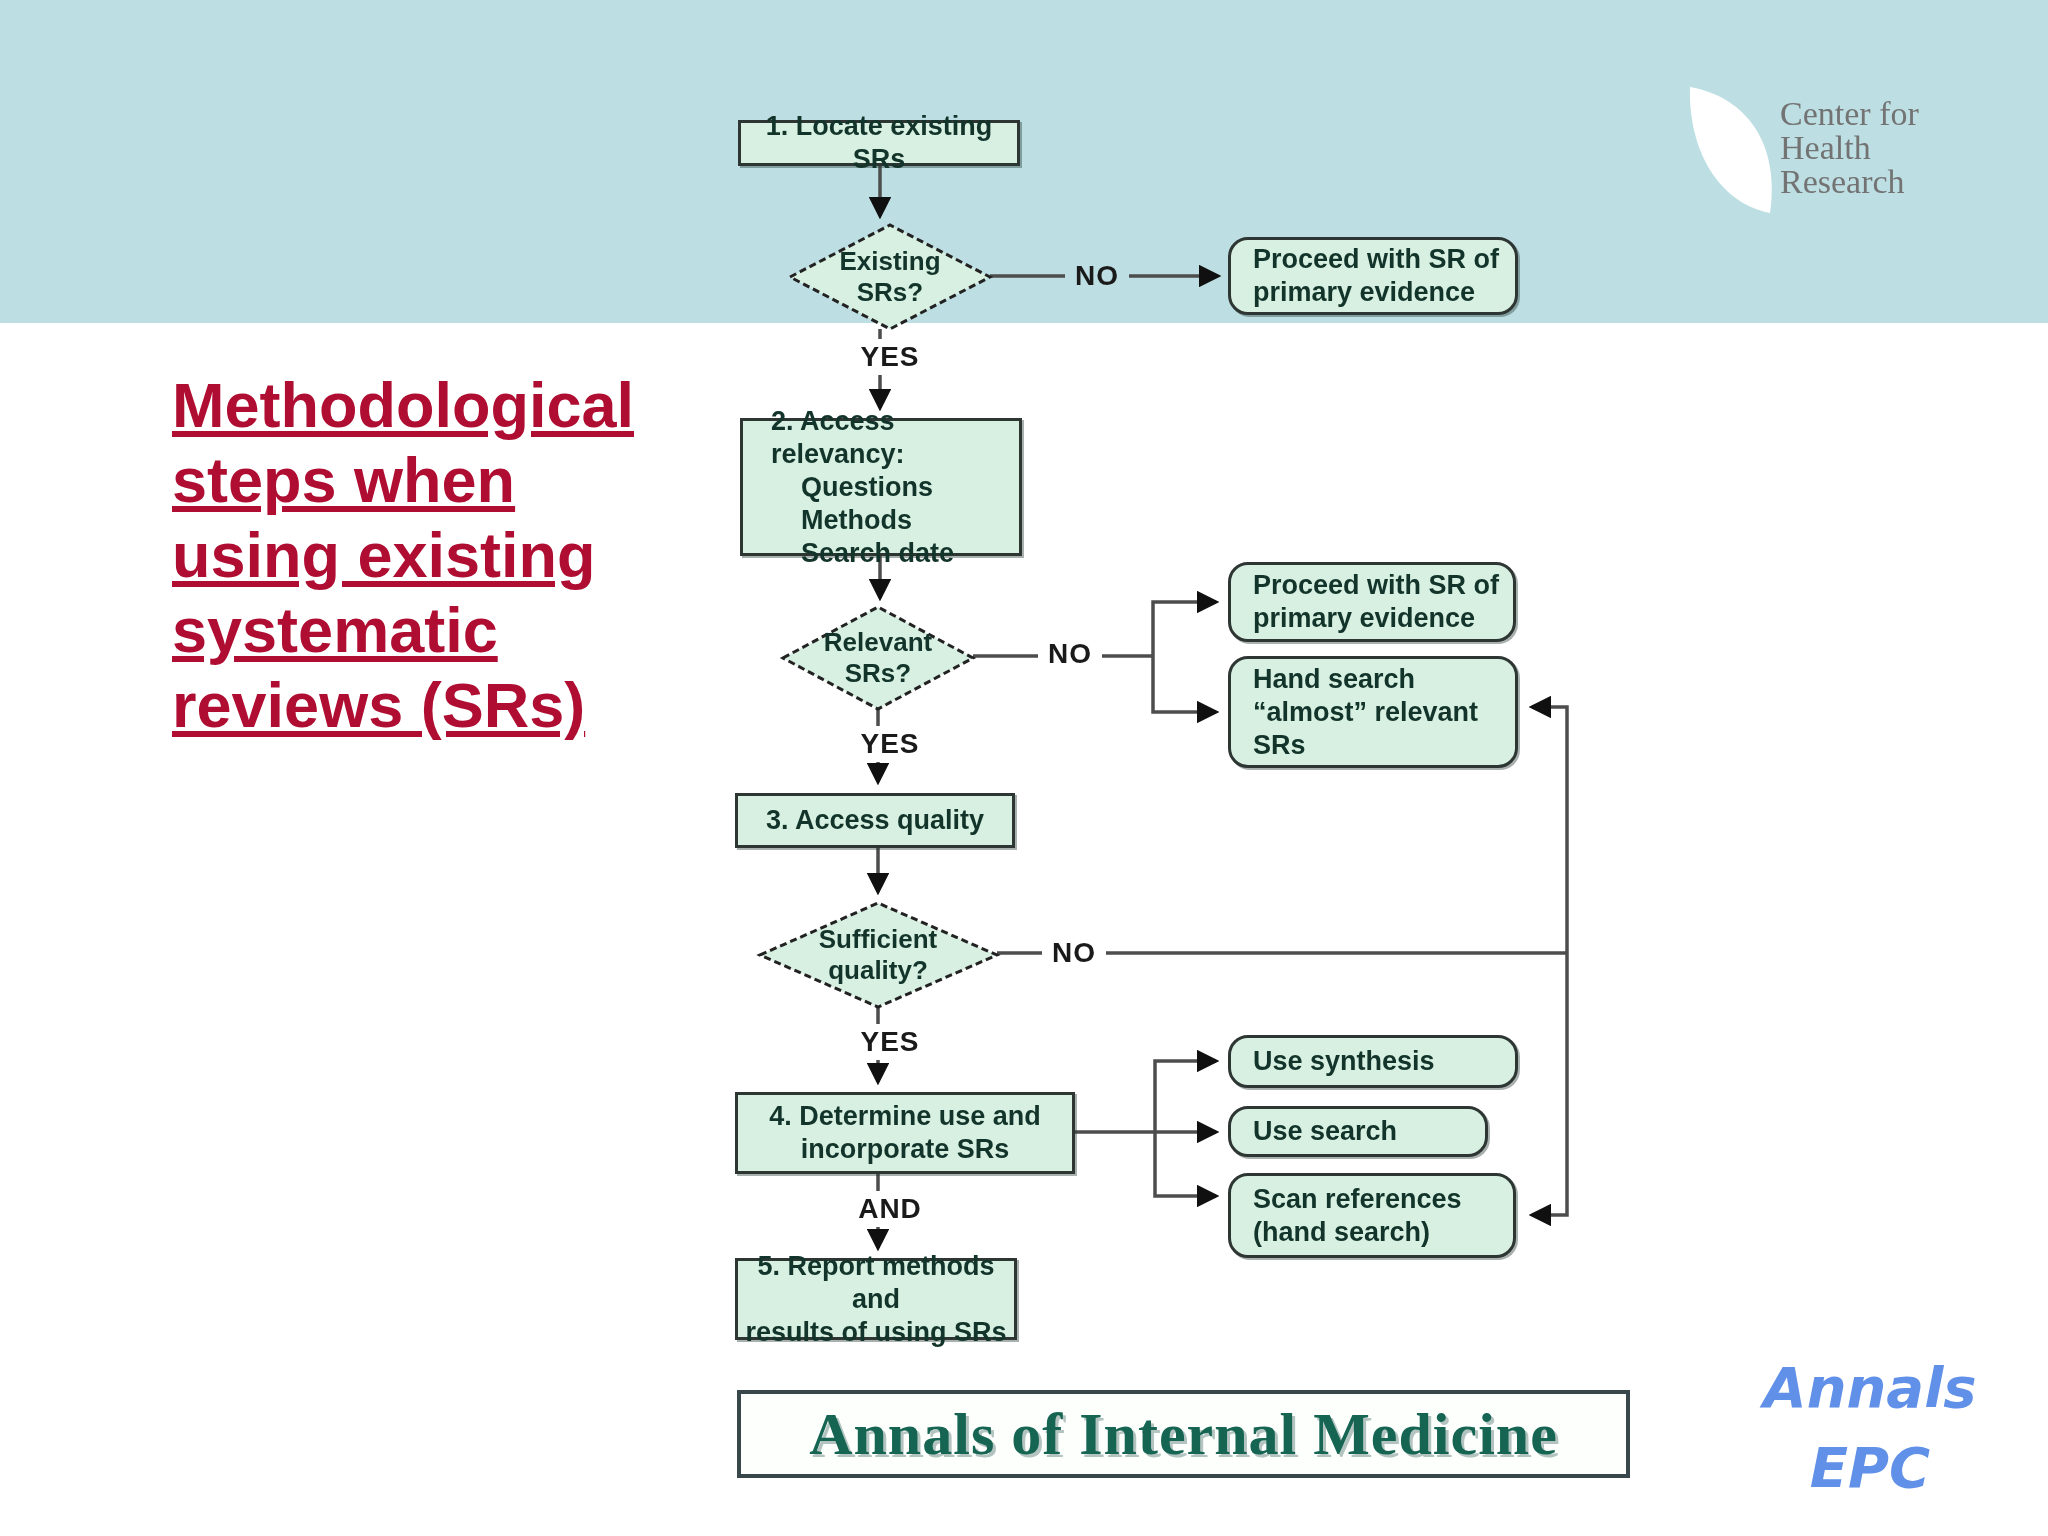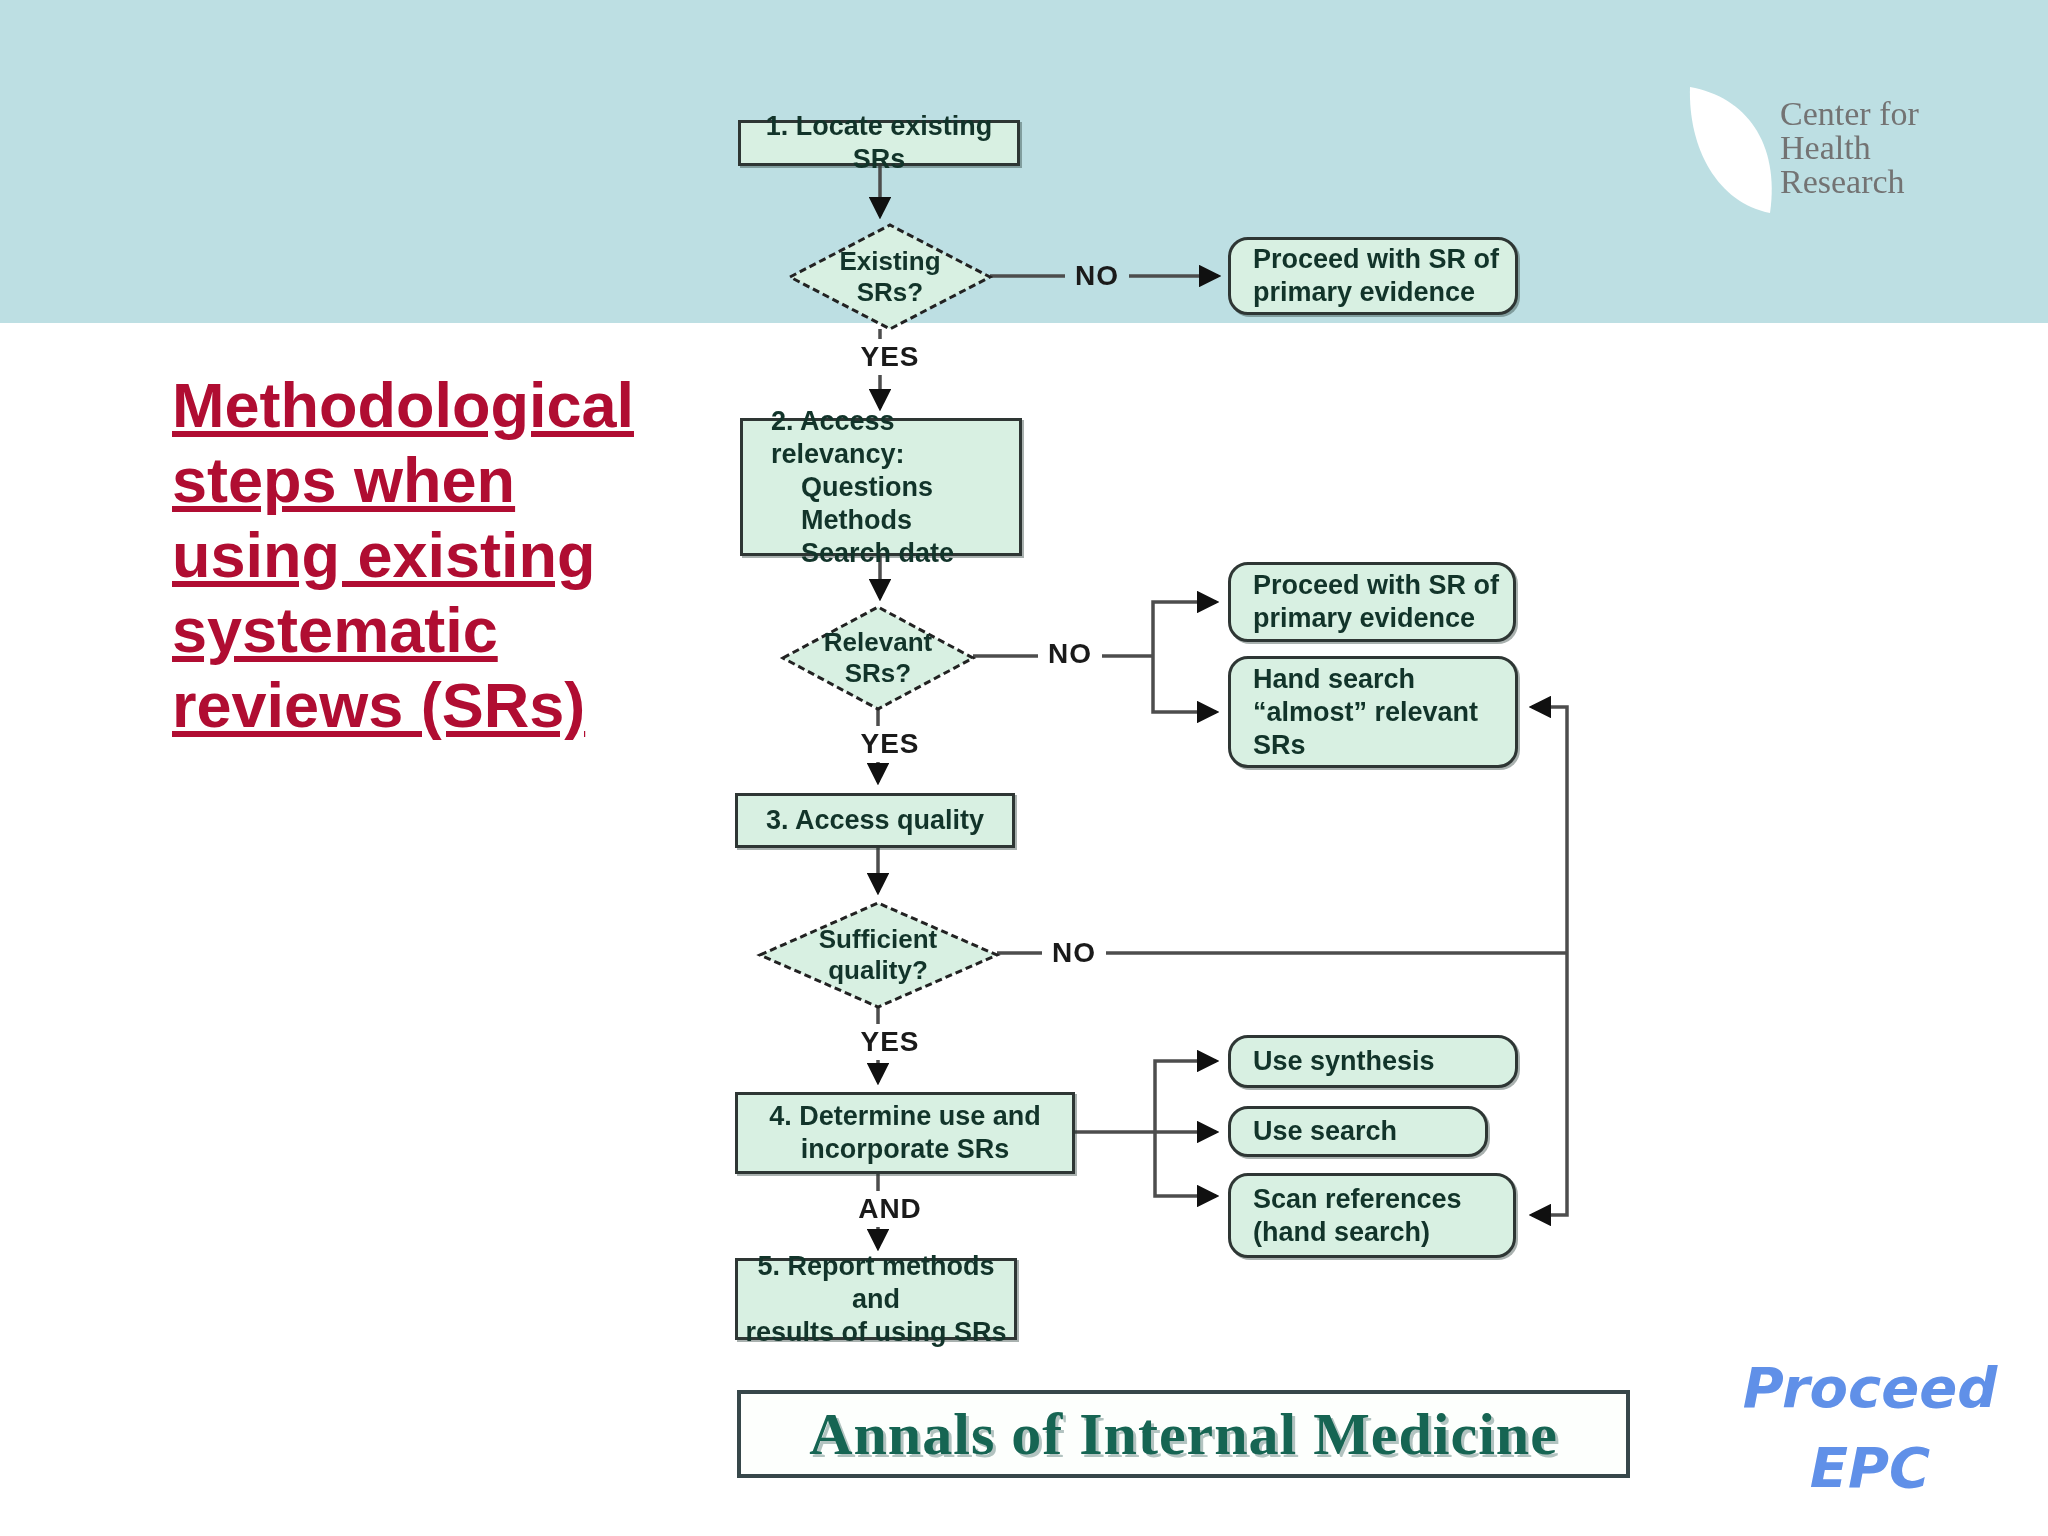--- a/index.html
+++ b/index.html
@@ -167,16 +167,16 @@
   <div class="lbl on-white" style="left:1058px;top:654px;">NO</div>
   <div class="lbl on-white" style="left:878px;top:744px;">YES</div>
   <div class="lbl on-white" style="left:1062px;top:953px;">NO</div>
   <div class="lbl on-white" style="left:878px;top:1042px;">YES</div>
   <div class="lbl on-white" style="left:878px;top:1209px;">AND</div>
 
   <div id="annals-box">
     <div id="annals-text">Annals of Internal Medicine</div>
   </div>
 
-  <div id="oregon-epc">Proceed
+  <div id="oregon-epc">Annals
 EPC</div>
 
 </div>
 
 </body></html>

